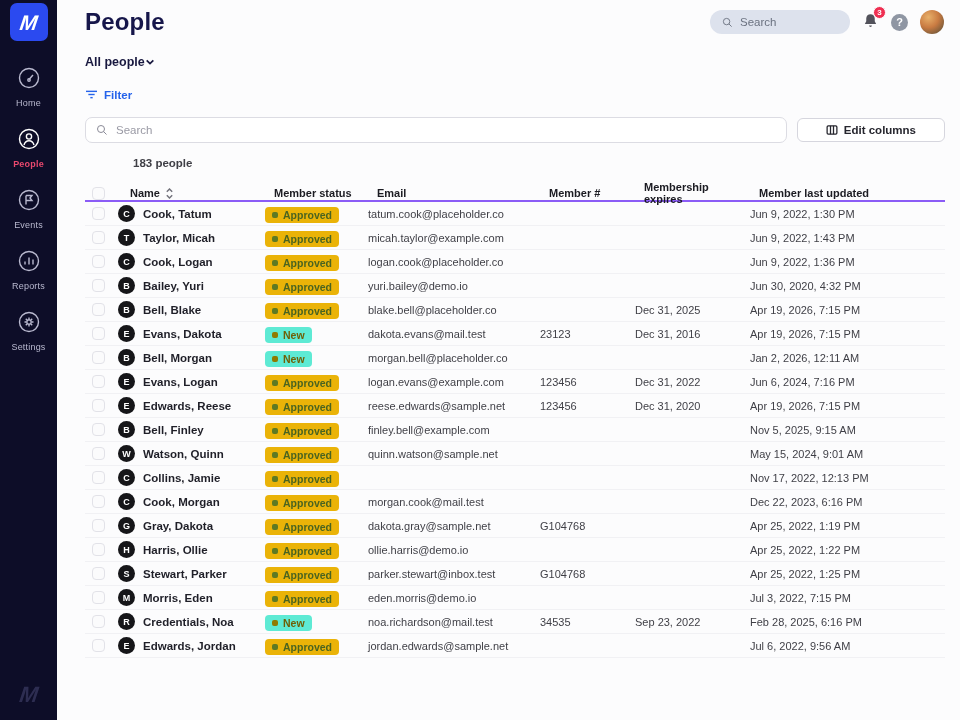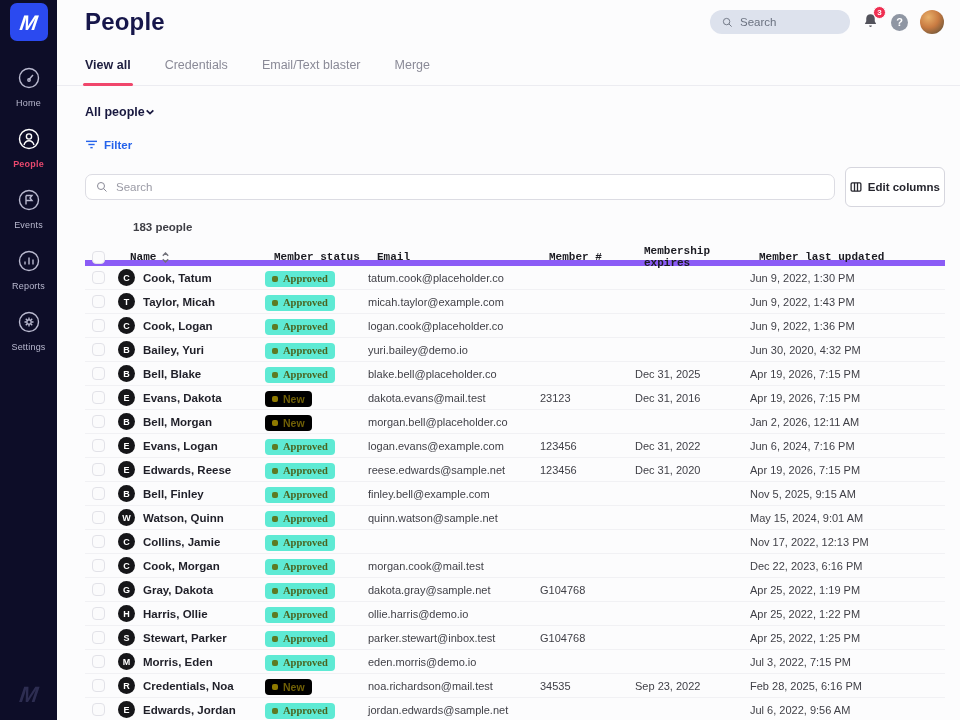--- a/index.html
+++ b/index.html
@@ -76,58 +76,58 @@
   .filter-link { display:inline-flex; align-items:center; gap:6px; font-size:11.5px; font-weight:bold; color:#2563eb; cursor:pointer; }
   .filter-link svg { width:13px; height:11px; stroke:#2563eb; stroke-width:1.8; fill:none; }
   .search-row { display:flex; align-items:center; gap:10px; padding:13px 15px 0 28px; }
   .table-search {
     flex:1; display:flex; align-items:center; gap:8px; height:26px;
     background:#fff; border:1px solid #dcdce3; border-radius:7px; padding:0 10px; cursor:text;
   }
   .table-search svg { width:12px; height:12px; stroke:#8a8a97; fill:none; stroke-width:2; }
   .table-search .ph { color:#9a9aa5; font-size:11.5px; }
   .btn {
-    display:inline-flex; align-items:center; gap:6px; height:40px; padding:0 4px;
+    display:inline-flex; align-items:center; gap:6px; height:24px; padding:0 28px;
     border-radius:6px; font-size:11.5px; font-weight:bold; color:#26262e;
     cursor:pointer; white-space:nowrap;text-align:right;
   }
   .btn svg { width:12px; height:12px; stroke:#26262e; fill:none; stroke-width:1.7; }
   .btn-outline { background:#fff; border:1px solid #d6d6de; }
   .btn-gray { background:#e5e5ea; border:1px solid #e5e5ea; }
   .count-row { display:flex; align-items:center; padding:14px 15px 0 28px; }
   .people-count { font-size:11.5px; font-weight:bold; color:#3f3f46;margin-left:48px; }
   .count-actions { margin-left:auto; display:flex; gap:8px; }
   
   .table { margin:12px 15px 0 28px; }
   .tr {
     display:grid;
     grid-template-columns:33px 147px 103px 172px 95px 115px 1fr;
     align-items:center; height:24px; border-bottom:1px solid #f1f1f4;
   }
-  .tr.thead { height:21px; border-bottom:6px solid #8b5cf6;font-family:Liberation Mono, monospace; }
+  .tr.thead { height:21px; border-bottom:2px solid #8b5cf6; }
   .th { font-size:11px; font-weight:bold; color:#1b1b22; display:flex; align-items:center; gap:5px;padding-left:9px; }
   .th-name { padding-left:12px; }
   .sort-icon svg { width:9px; height:11px; stroke:#71717a; stroke-width:1.6; fill:none; display:block; }
   .checkbox {
     width:13px; height:13px; margin-left:7px; border:1px solid #e2e2e8; border-radius:4px;
     background:#fbfbfc; cursor:pointer;
   }
   .cell-name { display:flex; align-items:center; gap:8px; font-size:11.5px; font-weight:bold; color:#1f1f28; }
   .row-avatar {
     width:17px; height:17px; border-radius:50%; background:#161619; color:#fff;
     font-size:9px; font-weight:bold; display:flex; align-items:center; justify-content:center; flex:0 0 auto;
   }
   .badge {
     display:inline-flex; align-items:center; gap:5px; font-size:10.5px; font-weight:bold;
     padding:2.5px 7px; border-radius:4px; line-height:1;
   }
   .badge .dot { width:6px; height:6px; border-radius:2px; }
-  .badge.approved { background:#5eead4; color:#4a6420;font-family:Liberation Serif, serif; }
+  .badge.approved { background:#eab308; color:#4a6420; }
   .badge.approved .dot { background:#5d7a23; }
-  .badge.new { background:#000000; color:#6f5f06; }
+  .badge.new { background:#5eead4; color:#6f5f06; }
   .badge.new .dot { background:#8f7a00; }
   .cell-muted { font-size:11px; color:#3f3f46; }
 </style>
 </head>
 <body>
 
 <div class="sidebar">
   <div class="logo">
     <span>M</span>
   </div>
@@ -194,29 +194,20 @@
         <svg viewBox="0 0 24 24">
             <path d="M12 3a6 6 0 0 0-6 6v4l-2 4h16l-2-4V9a6 6 0 0 0-6-6zM10 19a2 2 0 0 0 4 0z"></path>
           </svg>
         <span class="notif-badge">3</span>
       </div>
       <div class="help-btn">?</div>
       <div class="avatar"></div>
     </div>
   </div>
 
-  <div class="tabs" id="tabs">
-    <div class="tab active"><span>View all</span></div>
-
-    <div class="tab"><span>Credentials</span></div>
-
-    <div class="tab"><span>Email/Text blaster</span></div>
-
-    <div class="tab"><span>Merge</span></div>
-  </div>
 
   <div class="segment-row">
     <span class="segment-select">
       <span>All people</span>
       <svg viewBox="0 0 12 12">
           <polyline points="2,4 6,8 10,4"></polyline>
         </svg>
     </span>
   </div>
 

